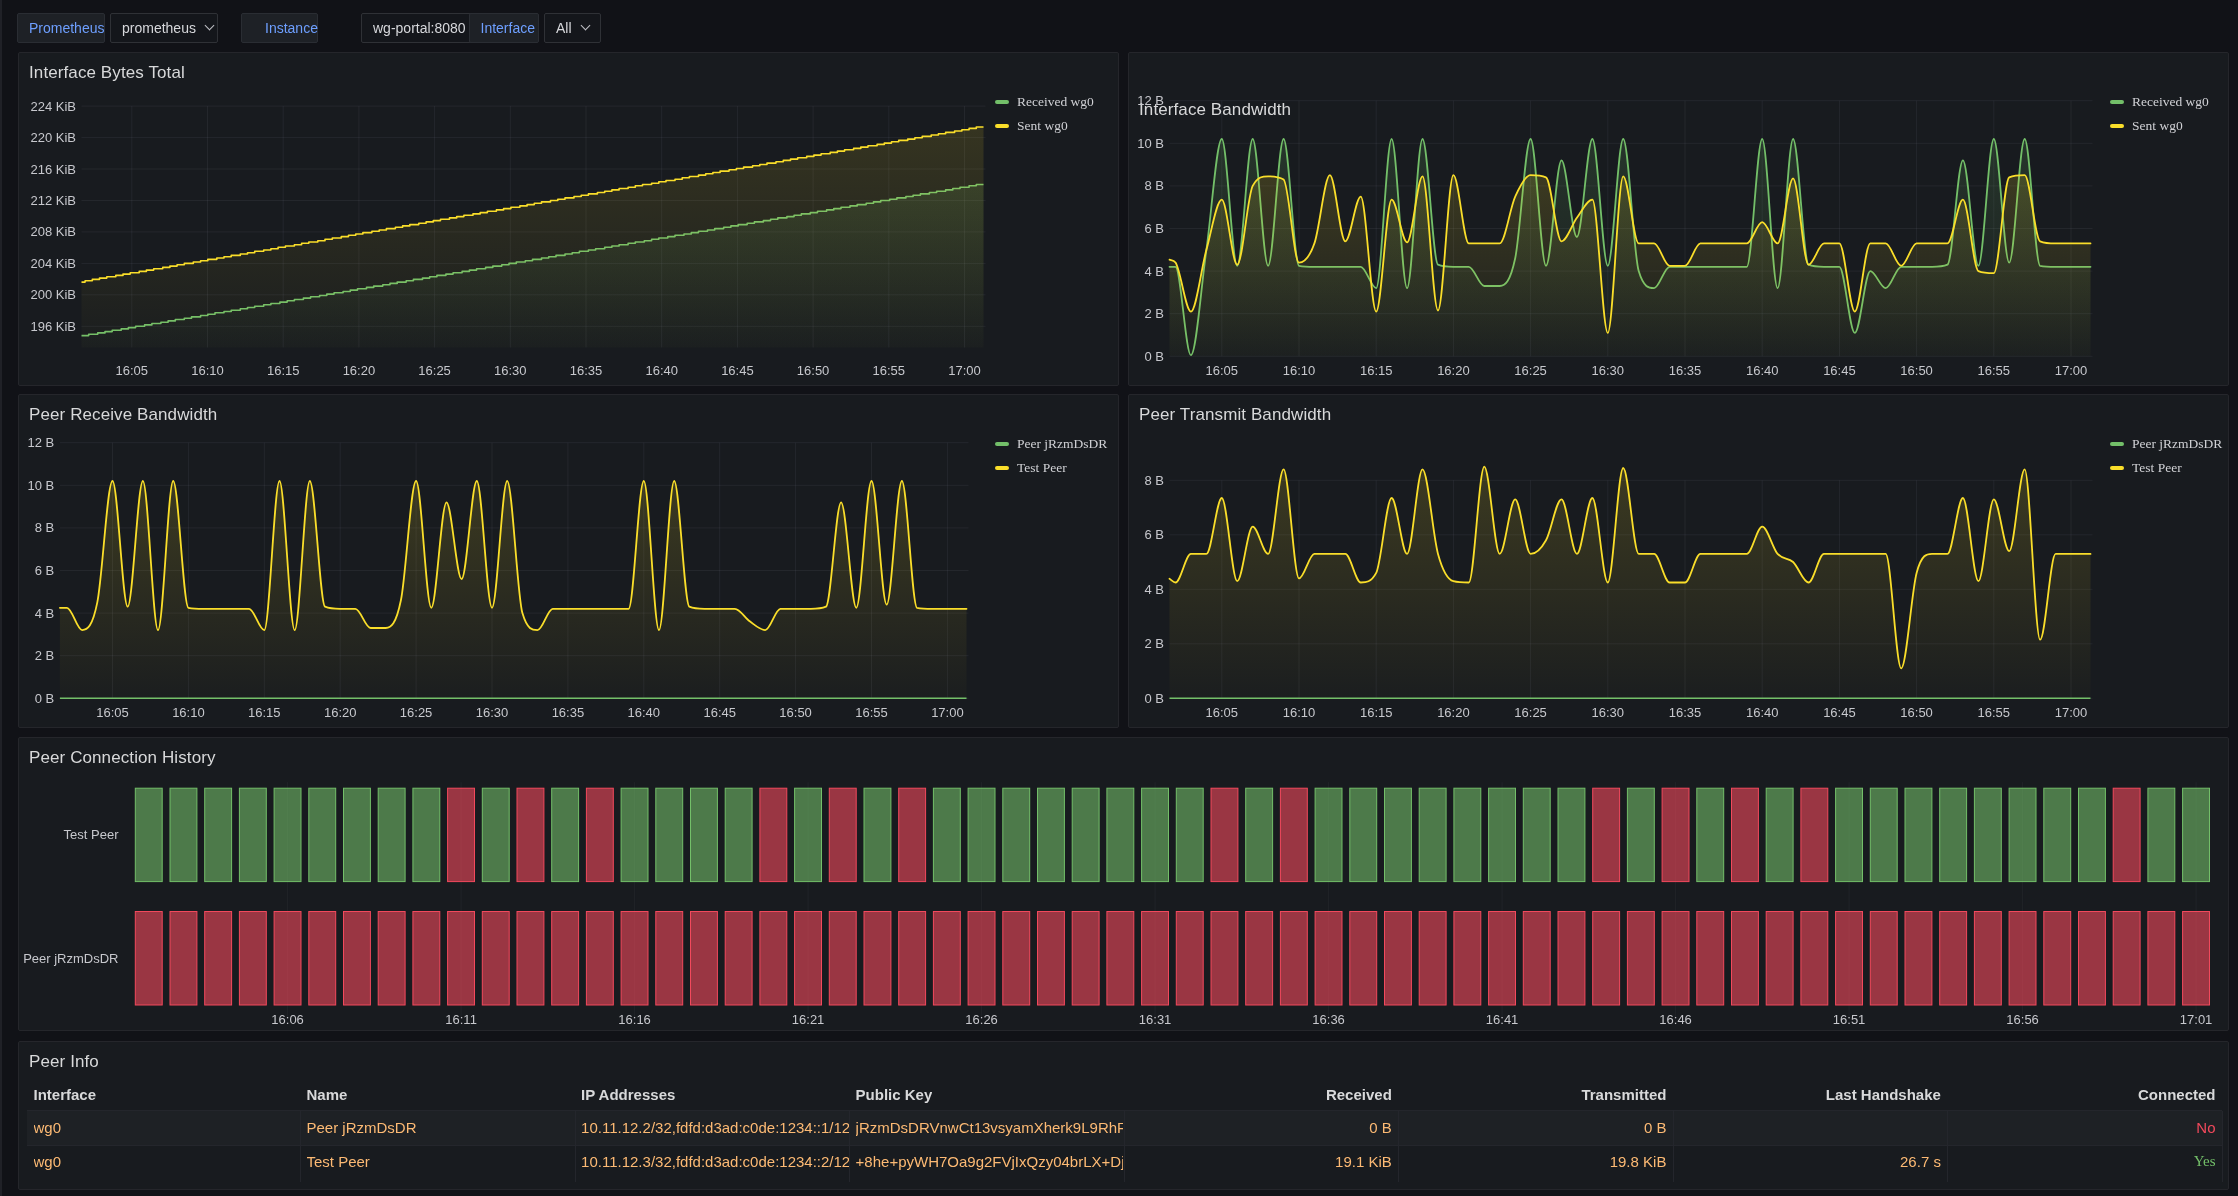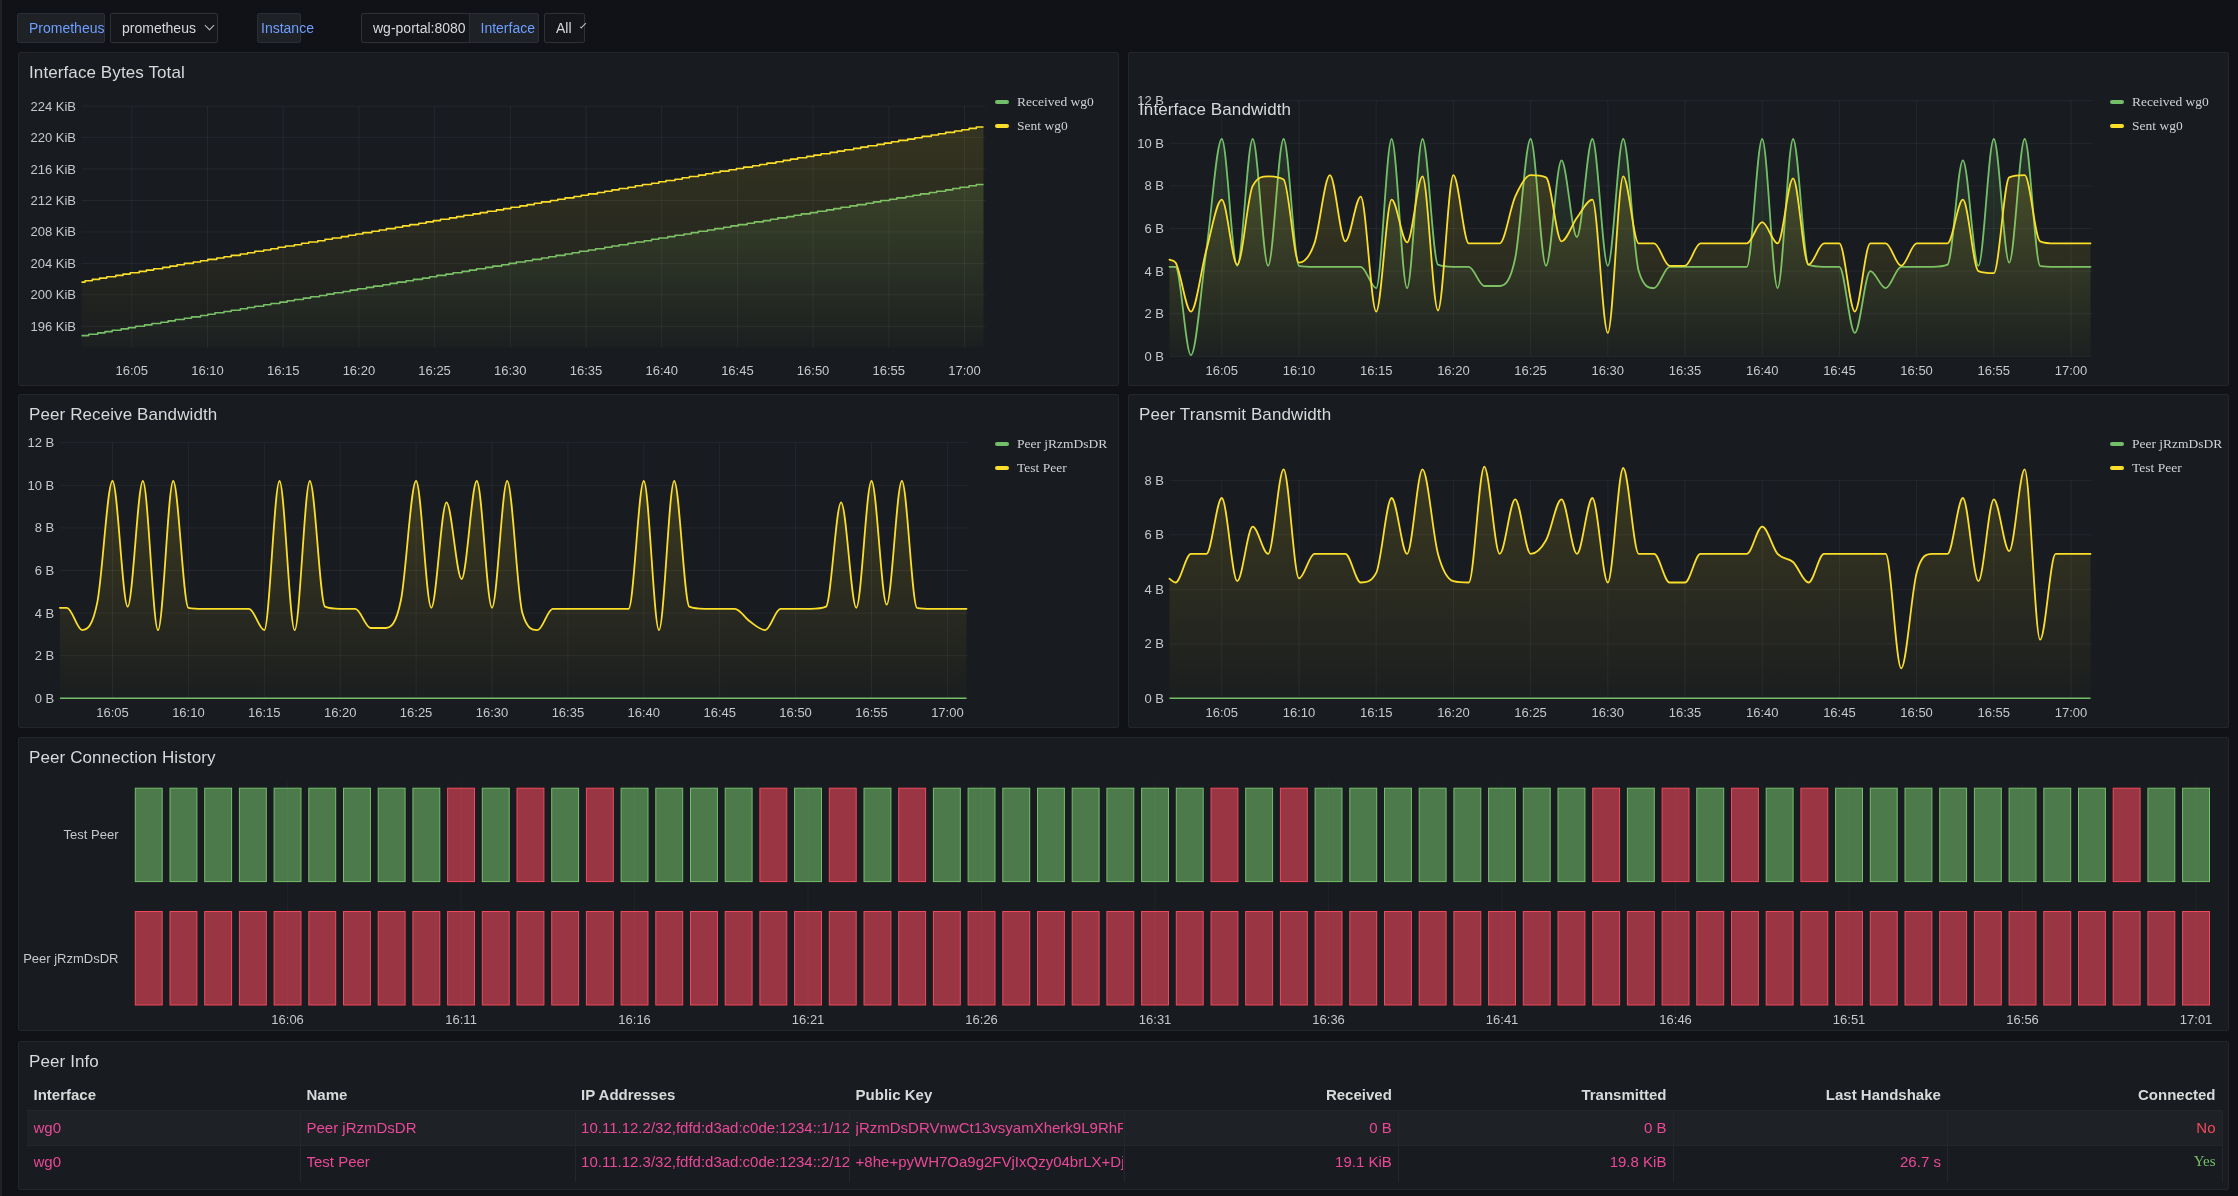--- a/index.html
+++ b/index.html
@@ -7,34 +7,34 @@
 .panel { position:absolute; background:#181b1f; border:1px solid #25262b; border-radius:2px; }
 .ptitle { position:absolute; font-size:17px; font-weight:500; color:#d8d9da; letter-spacing:0.1px; }
 .leg { position:absolute; display:flex; align-items:center; font-size:13.5px; color:#d0d1d5; white-space:nowrap;font-family:Liberation Serif, serif; }
 .leg .mk { display:inline-block; width:14px; height:4.5px; border-radius:2.5px; margin-right:8px; }
 .ctl { position:absolute; top:12.5px; height:30.5px; border-radius:2px; display:flex; align-items:center;
   font-size:14px; font-weight:500; white-space:nowrap; }
 .ctl.lab { background:#1e2126; color:#6e9fff; border:1px solid #2a2d33; }
 .ctl.val { background:#14161b; color:#d6d7db; border:1px solid #2f3136; }
 .chev { display:inline-block; width:7px; height:7px; border-right:1.5px solid #c0c1c6;
   border-bottom:1.5px solid #c0c1c6; transform:rotate(45deg); margin-left:10px; margin-top:-4px; }
-.tcell { position:absolute; font-size:15px; color:#ec4899; white-space:nowrap; overflow:hidden; }
+.tcell { position:absolute; font-size:15px; color:#fdba74; white-space:nowrap; overflow:hidden; }
 .thead { font-weight:600; color:#d8d9da; }
 .vline { position:absolute; width:1px; background:#24262c; }
 .hline { position:absolute; height:1px; background:#24262c; }
 svg { position:absolute; left:0; top:0; }
 
 </style></head><body>
 <div style="position:absolute;left:0;top:0;width:2px;height:1196px;background:#202127"></div>
 <div class="ctl lab" style="left:17px;width:87.5px;padding-left:11px;">Prometheus</div>
 <div class="ctl val" style="left:110px;width:108px;padding-left:11px;">prometheus<span class="chev"></span></div>
-<div class="ctl lab" style="left:257px;width:44px;padding-left:3px;">Instance</div>
+<div class="ctl lab" style="left:241px;width:77px;padding-left:23px;">Instance</div>
 <div class="ctl val" style="left:313px;width:139.5px;padding-left:11px;margin-left:48px;">wg-portal:8080<span class="chev"></span></div>
 <div class="ctl lab" style="left:468.5px;width:70px;padding-left:11px;">Interface</div>
-<div class="ctl val" style="left:544px;width:41px;padding-left:11px;">All<span class="chev"></span></div>
+<div class="ctl val" style="left:544px;width:57px;padding-left:11px;">All<span class="chev"></span></div>
 <div class="panel" style="left:17.5px;top:52px;width:1101px;height:333.5px;"></div>
 <div class="panel" style="left:1127.5px;top:52px;width:1101px;height:333.5px;"></div>
 <div class="panel" style="left:17.5px;top:394px;width:1101px;height:333.5px;"></div>
 <div class="panel" style="left:1127.5px;top:394px;width:1101px;height:333.5px;"></div>
 <div class="panel" style="left:17.5px;top:736.5px;width:2211px;height:294.5px;"></div>
 <div class="panel" style="left:17.5px;top:1040.5px;width:2211px;height:149.5px;"></div>
 <div class="ptitle" style="left:29.0px;top:63px;">Interface Bytes Total</div>
 <div class="ptitle" style="left:1139.0px;top:63px;margin-top:37px;">Interface Bandwidth</div>
 <div class="ptitle" style="left:29.0px;top:405px;">Peer Receive Bandwidth</div>
 <div class="ptitle" style="left:1139.0px;top:405px;">Peer Transmit Bandwidth</div>

